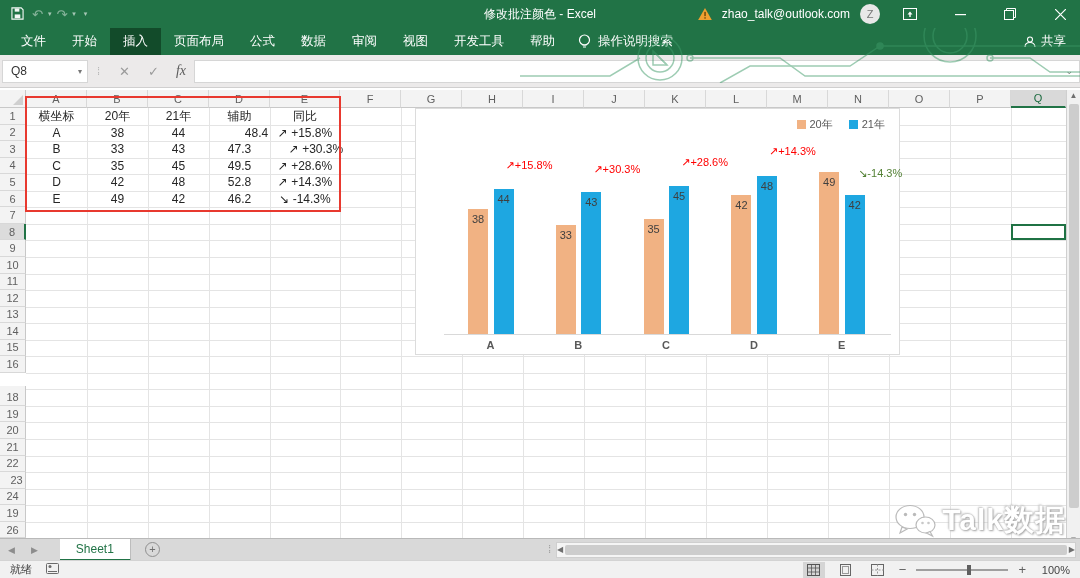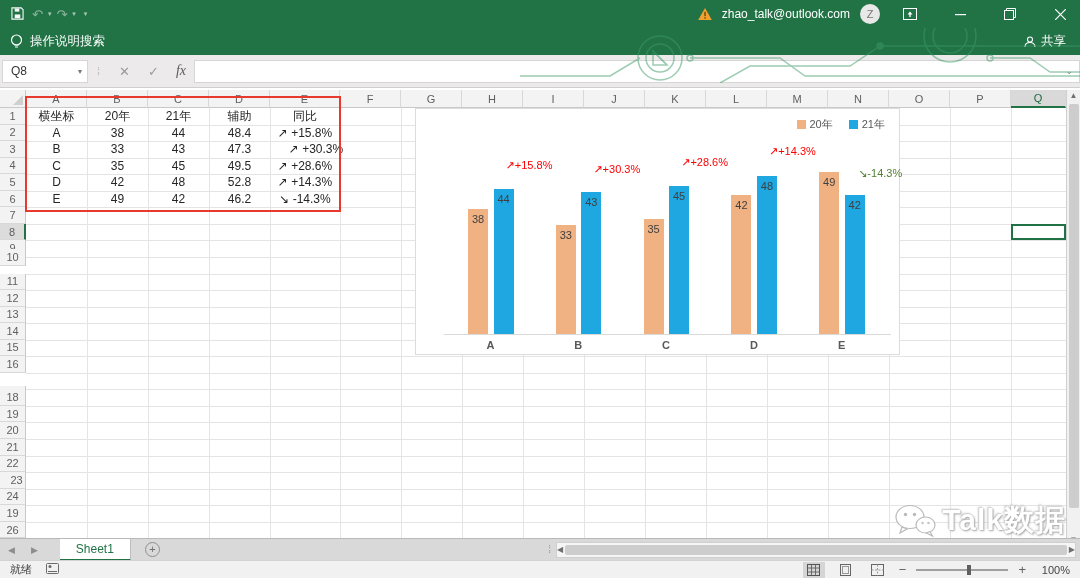--- a/index.html
+++ b/index.html
@@ -105,20 +105,21 @@
           <rect x="4" y="8" width="6" height="4" fill="#fff"></rect>
           <rect x="4" y="1.5" width="5" height="3.5" fill="#fff"></rect>
         </svg>
     </span>
     <span class="qat-ic dim">↶</span>
       <span class="tiny-caret">▾</span>
     <span class="qat-ic dim">↷</span>
       <span class="tiny-caret">▾</span>
     <span class="tiny-caret" style="margin-left:6px">▾</span>
   </div>
+  <div id="title-text">修改批注颜色  -  Excel</div>
   <div id="tb-right">
     <svg id="warn-ic" viewBox="0 0 16 14">
         <path d="M8 0 16 14 0 14z" fill="#f0a030"></path>
         <rect x="7.3" y="4.5" width="1.5" height="5" fill="#5c3c00"></rect>
         <rect x="7.3" y="10.8" width="1.5" height="1.6" fill="#5c3c00"></rect>
       </svg>
     <span id="account-email">zhao_talk@outlook.com</span>
     <span id="avatar">Z</span>
     <span class="winbtn">
       <svg width="14" height="12" viewBox="0 0 14 12">
@@ -156,20 +157,32 @@
       <circle cx="430" cy="8" r="26"></circle>
         <circle cx="430" cy="8" r="17"></circle>
       <path d="M0 48 90 48 120 30 M170 30 260 30 285 48 560 48"></path>
       <path d="M200 55 230 38 330 38 360 18 560 18"></path>
       <circle cx="170" cy="30" r="3"></circle>
         <circle cx="360" cy="18" r="3" fill="#3d9a68"></circle>
       <path d="M470 30 510 30 530 44 560 44"></path>
         <circle cx="470" cy="30" r="3"></circle>
     </g>
   </svg>
+  <div id="ribbon-tabs" style="display:flex; padding-left:8px;">
+      <div class="rtab">文件</div>
+      <div class="rtab">开始</div>
+      <div class="rtab sel">插入</div>
+      <div class="rtab">页面布局</div>
+      <div class="rtab">公式</div>
+      <div class="rtab">数据</div>
+      <div class="rtab">审阅</div>
+      <div class="rtab">视图</div>
+      <div class="rtab">开发工具</div>
+      <div class="rtab">帮助</div>
+    </div>
   <div id="search-box">
     <svg width="13" height="16" viewBox="0 0 13 16">
         <circle cx="6.5" cy="6" r="5" fill="none" stroke="#fff" stroke-width="1.2"></circle>
         <path d="M4.5 11h4M5 13h3" stroke="#fff" stroke-width="1.2"></path>
       </svg>
     <span>操作说明搜索</span>
   </div>
   <div id="share">
     <svg width="12" height="12" viewBox="0 0 12 12">
         <circle cx="6" cy="3.5" r="2.5" fill="none" stroke="#fff" stroke-width="1.1"></circle>
@@ -216,21 +229,21 @@
     <div class="colhead hl" style="left: 1011px; width: 55px;">Q</div>
     <div class="rowhead" style="top: 20px; height: 16.55px;">1</div>
     <div class="rowhead" style="top: 36.55px; height: 16.55px;">2</div>
     <div class="rowhead" style="top: 53.1px; height: 16.55px;">3</div>
     <div class="rowhead" style="top: 69.65px; height: 16.55px;">4</div>
     <div class="rowhead" style="top: 86.2px; height: 16.55px;">5</div>
     <div class="rowhead" style="top: 102.75px; height: 16.55px;">6</div>
     <div class="rowhead" style="top: 119.3px; height: 16.55px;">7</div>
     <div class="rowhead hl" style="top: 135.85px; height: 16.55px;">8</div>
     <div class="rowhead" style="top: 152.4px; height: 16.55px;">9</div>
-    <div class="rowhead" style="top: 161px; height: 16.55px;">10</div>
+    <div class="rowhead" style="top: 169px; height: 16.55px;">10</div>
     <div class="rowhead" style="top: 185.5px; height: 16.55px;">11</div>
     <div class="rowhead" style="top: 202.05px; height: 16.55px;">12</div>
     <div class="rowhead" style="top: 218.6px; height: 16.55px;">13</div>
     <div class="rowhead" style="top: 235.15px; height: 16.55px;">14</div>
     <div class="rowhead" style="top: 251.7px; height: 16.55px;">15</div>
     <div class="rowhead" style="top: 268.25px; height: 16.55px;">16</div>
     <div class="rowhead" style="top: 298px; height: 16.55px;">17</div>
     <div class="rowhead" style="top: 301.35px; height: 16.55px;">18</div>
     <div class="rowhead" style="top: 317.9px; height: 16.55px;">19</div>
     <div class="rowhead" style="top: 334.45px; height: 16.55px;">20</div>
@@ -283,21 +296,21 @@
     <div class="hline" style="left: 26px; top: 417.2px; width: 1040px;"></div>
     <div class="hline" style="left: 26px; top: 433.75px; width: 1040px;"></div>
     <div class="cell-text" style="left: 26px; width: 61px; top: 20px; height: 16.55px;">横坐标</div>
     <div class="cell-text" style="left: 87px; width: 61px; top: 20px; height: 16.55px;">20年</div>
     <div class="cell-text" style="left: 148px; width: 61px; top: 20px; height: 16.55px;">21年</div>
     <div class="cell-text" style="left: 209px; width: 61px; top: 20px; height: 16.55px;">辅助</div>
     <div class="cell-text" style="left: 270px; width: 70px; top: 20px; height: 16.55px;">同比</div>
     <div class="cell-text" style="left: 26px; width: 61px; top: 36.55px; height: 16.55px;">A</div>
     <div class="cell-text" style="left: 87px; width: 61px; top: 36.55px; height: 16.55px;">38</div>
     <div class="cell-text" style="left: 148px; width: 61px; top: 36.55px; height: 16.55px;">44</div>
-    <div class="cell-text" style="left: 209px; width: 61px; top: 36.55px; height: 16.55px;">48.4</div>
+    <div class="cell-text" style="left: 226px; width: 61px; top: 36.55px; height: 16.55px;">48.4</div>
     <div class="cell-text" style="left: 270px; width: 70px; top: 36.55px; height: 16.55px;">↗ +15.8%</div>
     <div class="cell-text" style="left: 26px; width: 61px; top: 53.1px; height: 16.55px;">B</div>
     <div class="cell-text" style="left: 87px; width: 61px; top: 53.1px; height: 16.55px;">33</div>
     <div class="cell-text" style="left: 148px; width: 61px; top: 53.1px; height: 16.55px;">43</div>
     <div class="cell-text" style="left: 209px; width: 61px; top: 53.1px; height: 16.55px;">47.3</div>
     <div class="cell-text" style="left: 270px; width: 70px; top: 53.1px; height: 16.55px; margin-left: 11px;">↗ +30.3%</div>
     <div class="cell-text" style="left: 26px; width: 61px; top: 69.65px; height: 16.55px;">C</div>
     <div class="cell-text" style="left: 87px; width: 61px; top: 69.65px; height: 16.55px;">35</div>
     <div class="cell-text" style="left: 148px; width: 61px; top: 69.65px; height: 16.55px;">45</div>
     <div class="cell-text" style="left: 209px; width: 61px; top: 69.65px; height: 16.55px;">49.5</div>

